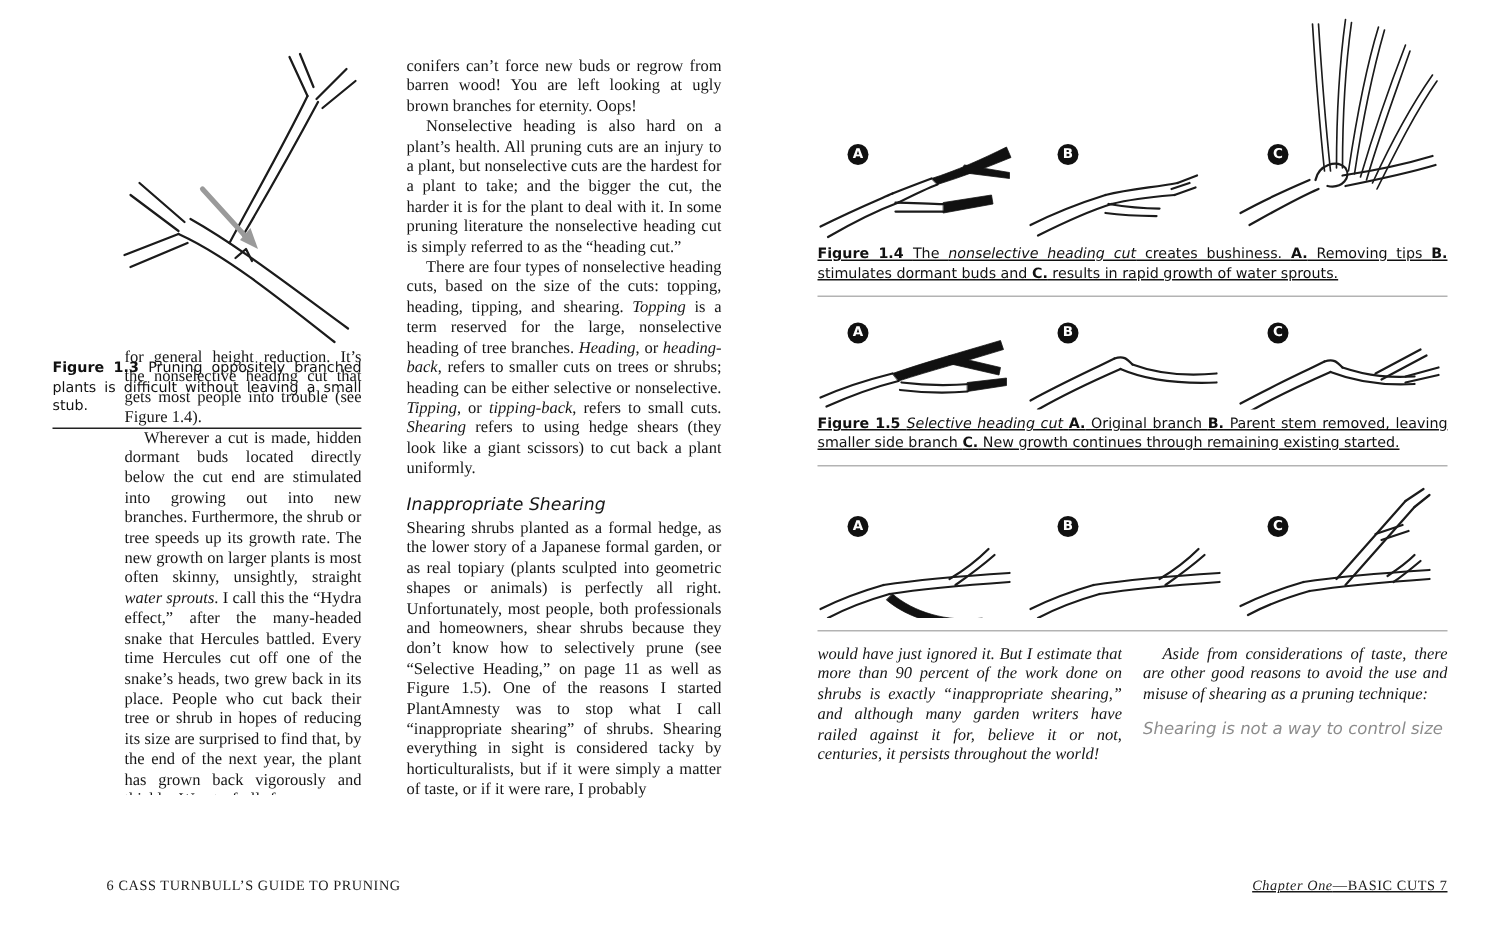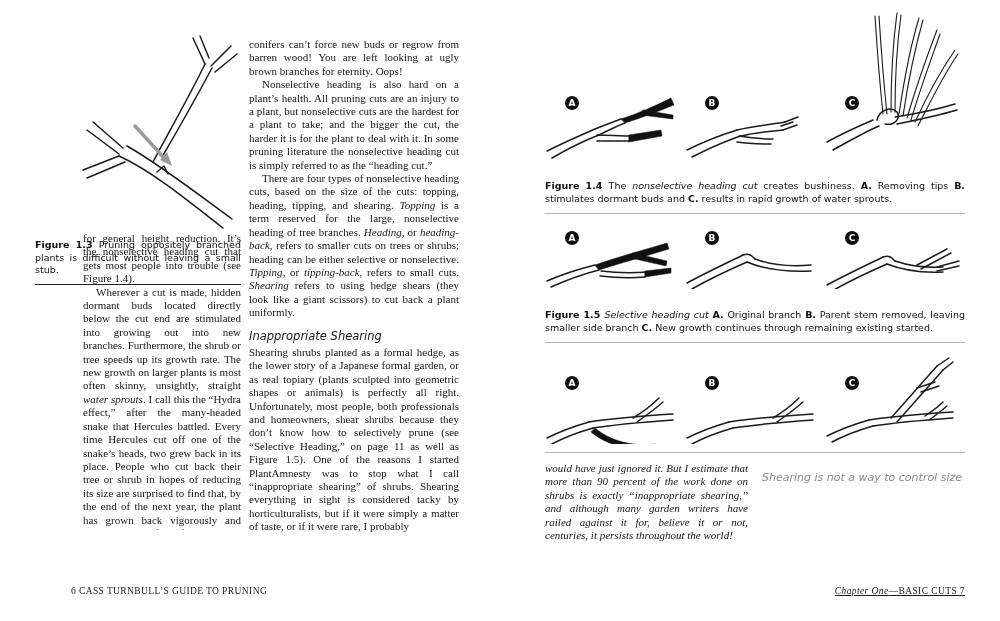--- a/index.html
+++ b/index.html
@@ -8,21 +8,21 @@
     font-family:"Liberation Serif",serif;color:#161616;overflow:hidden;
   }
   .em{font-style:italic;}
   .b{font-weight:bold;}
   
   .page{position:absolute;top:0;height:621px;}
   #page-left{left:35px;width:428px;}
   #page-right{left:545px;width:420px;}
   
   .colL1{position:absolute;left:0;top:30px;width:206px;}
-  .colL2{position:absolute;left:214px;top:38px;width:210px;height:530px;overflow:hidden;}
+  .colL2{position:absolute;left:236px;top:38px;width:210px;height:530px;overflow:hidden;}
   .fig13-wrap{width:206px;height:202px;}
   .caption{
     font-family:"DejaVu Sans",sans-serif;font-size:9.5px;line-height:12.5px;
     color:#111;text-align:justify;
   }
   .caption-13{margin-top:3px;}
   .rule-dark{border:none;border-top:1.3px solid #222;margin:7px 0 8px 0;}
   .body-text{font-size:11px;line-height:13.4px;text-align:justify;}
   .body-text p{margin:0;}
   .indent{text-indent:13px;}
@@ -39,21 +39,21 @@
   .row-3{height:88px;margin-top:13px;}
   .badge{
     position:absolute;width:14px;height:14px;border-radius:50%;background:#101010;
     color:#fff;font-family:"DejaVu Sans",sans-serif;font-weight:bold;font-size:9px;
     display:flex;align-items:center;justify-content:center;z-index:2;
   }
   .row-1 .badge{top:86px;left:20px;}
   .row-2 .badge{top:2px;left:20px;}
   .row-3 .badge{top:20px;left:20px;}
   .fig-cell svg{position:absolute;bottom:0;left:0;}
-  .caption-r{margin-top:20px;}
+  .caption-r{margin-top:4px;text-decoration:underline;}
   .rule-gray{border:none;border-top:1px solid #b3b3b3;margin:8px 0 0 0;}
   
   .text-row{display:flex;margin-top:9px;font-style:italic;}
   .colR1{width:203px;margin-right:14px;height:102px;overflow:hidden;}
   .colR2{width:203px;height:102px;overflow:hidden;}
   .subhead-gray{
     font-family:"DejaVu Sans",sans-serif;font-size:11px;color:#8c8c8c;
     margin:9px 0 2px 0 !important;text-align:left;text-indent:0;
   }
   
@@ -257,18 +257,19 @@
       </svg>
     </div>
   </div>
   <hr class="rule-gray">
 
   <div class="text-row">
     <div class="colR1 body-text">
       <p>would have just ignored it. But I estimate that more than 90 percent of the work done on shrubs is exactly “inappropriate shearing,” and although many garden writers have railed against it for, believe it or not, centuries, it persists throughout the world!</p>
     </div>
     <div class="colR2 body-text">
+      <p class="indent">Aside from considerations of taste, there are other good reasons to avoid the use and misuse of shearing as a pruning technique:</p>
       <p class="subhead-gray">Shearing is not a way to control size</p>
     </div>
   </div>
 
   <div class="footer" id="footer-right"><span class="em">Chapter One</span><span>—BASIC CUTS  7</span></div>
 </div>
 
 </body></html>

